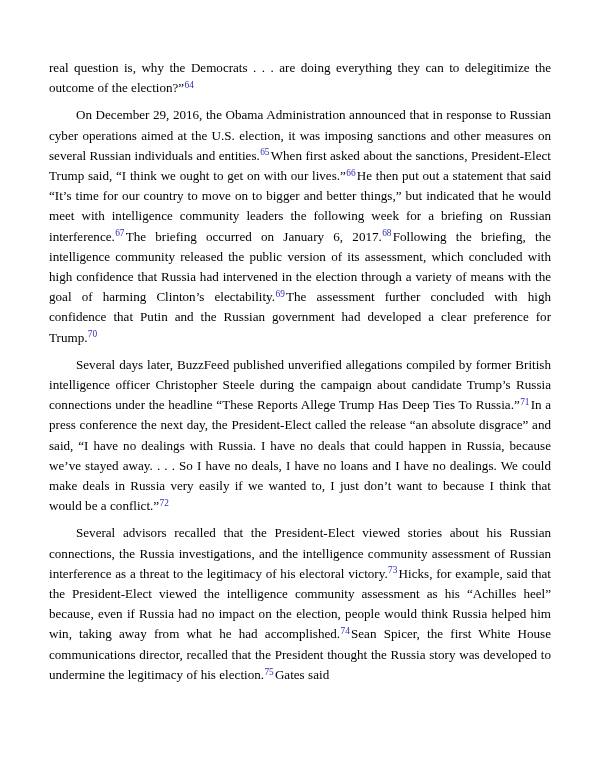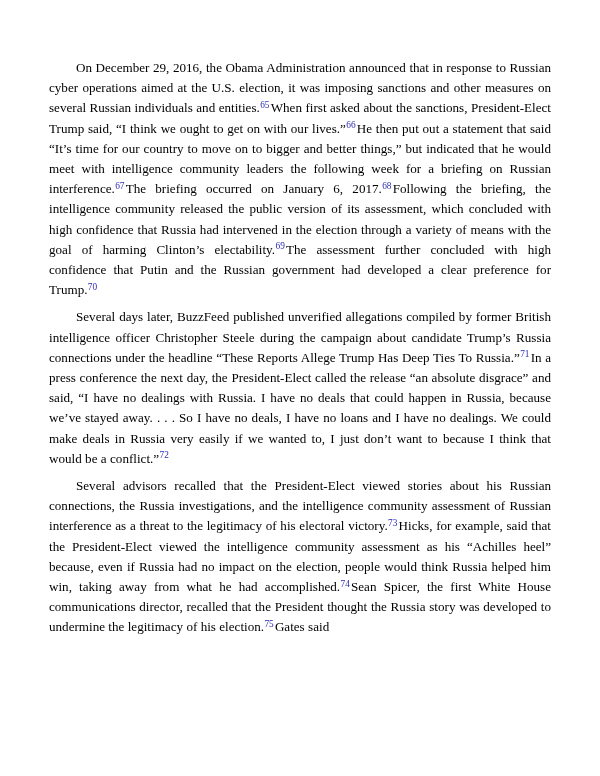--- a/index.html
+++ b/index.html
@@ -53,17 +53,18 @@
     padding-left: 0.4px;
     padding-right: 1.2px;
     font-family: "Liberation Serif", "DejaVu Serif", serif;
   }
 </style>
 </head>
 <body>
 
 <div class="page">
   <div class="text-column" id="text-column">
+      <p class="para cont"><span>real question is, why the Democrats . . . are doing everything they can to delegitimize the outcome of the election?”</span><sup class="fn">64</sup></p>
       <p class="para"><span>On December 29, 2016, the Obama Administration announced that in response to Russian cyber operations aimed at the U.S. election, it was imposing sanctions and other measures on several Russian individuals and entities.</span><sup class="fn">65</sup><span>When first asked about the sanctions, President-Elect Trump said, “I think we ought to get on with our lives.”</span><sup class="fn">66</sup><span>He then put out a statement that said “It’s time for our country to move on to bigger and better things,” but indicated that he would meet with intelligence community leaders the following week for a briefing on Russian interference.</span><sup class="fn">67</sup><span>The briefing occurred on January 6, 2017.</span><sup class="fn">68</sup><span>Following the briefing, the intelligence community released the public version of its assessment, which concluded with high confidence that Russia had intervened in the election through a variety of means with the goal of harming Clinton’s electability.</span><sup class="fn">69</sup><span>The assessment further concluded with high confidence that Putin and the Russian government had developed a clear preference for Trump.</span><sup class="fn">70</sup></p>
       <p class="para"><span>Several days later, BuzzFeed published unverified allegations compiled by former British intelligence officer Christopher Steele during the campaign about candidate Trump’s Russia connections under the headline “These Reports Allege Trump Has Deep Ties To Russia.”</span><sup class="fn">71</sup><span>In a press conference the next day, the President-Elect called the release “an absolute disgrace” and said, “I have no dealings with Russia. I have no deals that could happen in Russia, because we’ve stayed away. . . . So I have no deals, I have no loans and I have no dealings. We could make deals in Russia very easily if we wanted to, I just don’t want to because I think that would be a conflict.”</span><sup class="fn">72</sup></p>
       <p class="para"><span>Several advisors recalled that the President-Elect viewed stories about his Russian connections, the Russia investigations, and the intelligence community assessment of Russian interference as a threat to the legitimacy of his electoral victory.</span><sup class="fn">73</sup><span>Hicks, for example, said that the President-Elect viewed the intelligence community assessment as his “Achilles heel” because, even if Russia had no impact on the election, people would think Russia helped him win, taking away from what he had accomplished.</span><sup class="fn">74</sup><span>Sean Spicer, the first White House communications director, recalled that the President thought the Russia story was developed to undermine the legitimacy of his election.</span><sup class="fn">75</sup><span>Gates said</span></p>
     </div>
 </div>
 
 </body></html>

